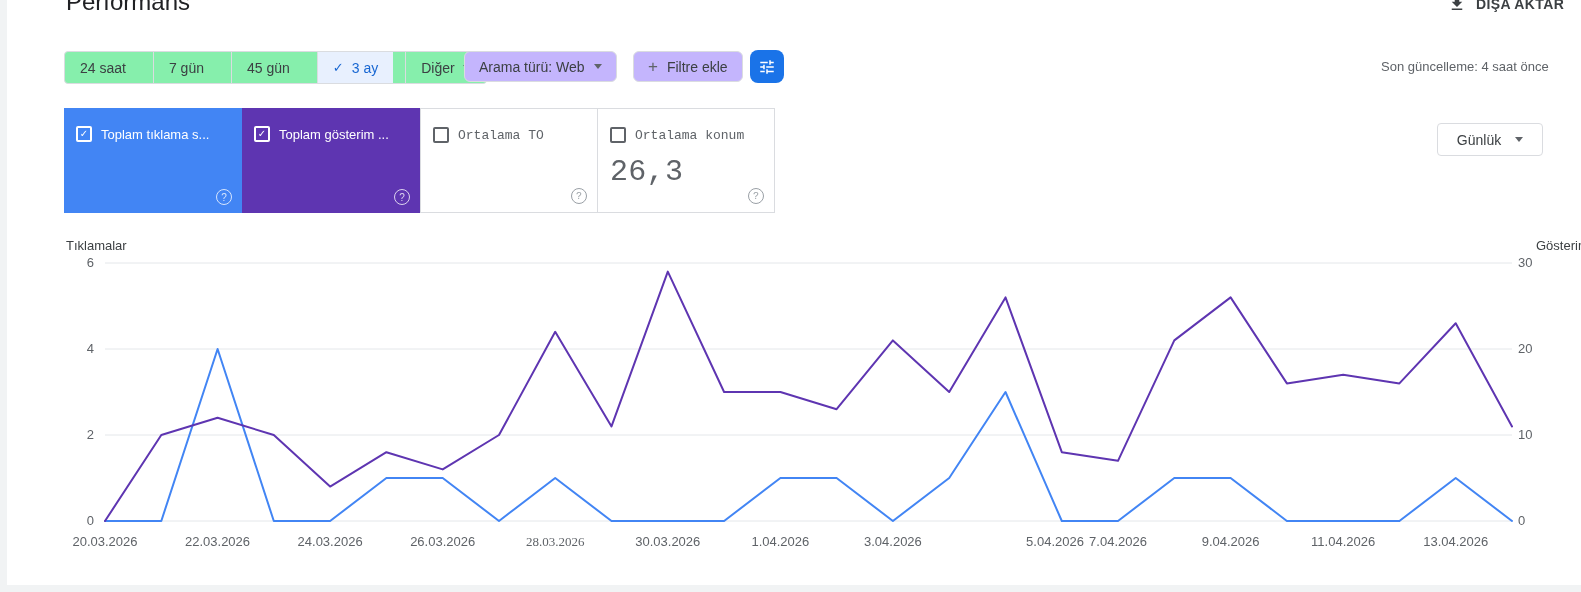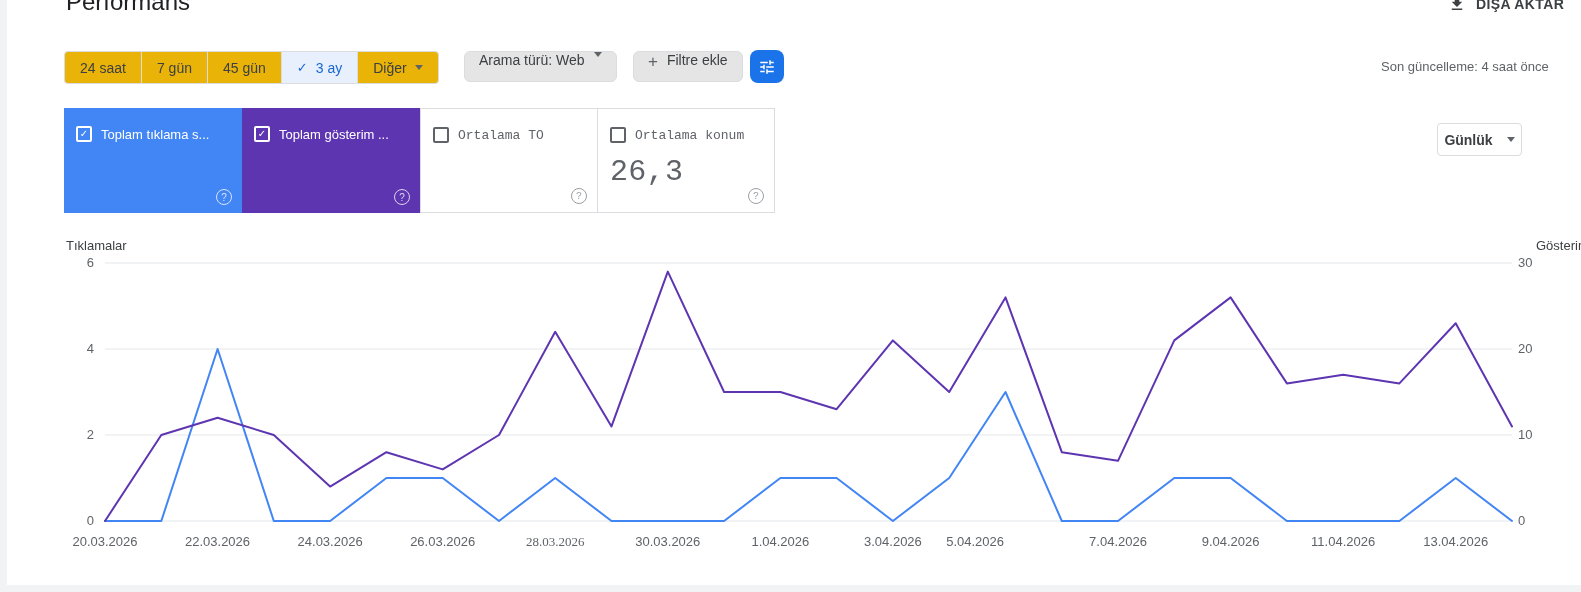--- a/index.html
+++ b/index.html
@@ -7,29 +7,29 @@
   #app{position:relative;width:1581px;height:592px;overflow:hidden;background:#ffffff;}
   .edge-strip-left{position:absolute;left:0;top:0;width:7px;height:592px;background:#f1f3f4;}
   .edge-strip-bottom{position:absolute;left:0;top:585px;width:1581px;height:7px;background:#f1f3f4;}
 
   .page-title{position:absolute;left:66px;top:-13px;font-size:24px;line-height:30px;color:#202124;}
 
   .export-btn{position:absolute;left:1448px;top:-7px;height:22px;display:flex;align-items:center;gap:10px;
     font-size:14px;font-weight:bold;letter-spacing:.4px;color:#3c4043;cursor:pointer;white-space:nowrap;}
 
   .tabs{position:absolute;left:64px;top:51px;height:31px;display:flex;border:1px solid #dadce0;border-radius:4px;
-    background:#eab308;overflow:hidden;}
+    background:#86efac;overflow:hidden;gap:12px;}
   .tab{display:flex;align-items:center;padding:0 15px;font-size:14px;color:#3c4043;cursor:pointer;
     border-left:1px solid #dadce0;white-space:nowrap;gap:8px;}
   .tab:first-child{border-left:none;}
   .tab.selected{background:#e8f0fe;color:#1967d2;}
   .tab-check{font-size:13px;}
 
-  .chip{position:absolute;top:51px;height:31px;display:flex;border:1px solid #dadce0;
-    border-radius:6px;padding:0 14px;font-size:14px;color:#3c4043;gap:9px;box-sizing:border-box;background:#e5e5e5;
+  .chip{position:absolute;top:51px;height:31px;display:flex;align-items:center;border:1px solid #dadce0;
+    border-radius:6px;padding:0 14px;font-size:14px;color:#3c4043;gap:9px;box-sizing:border-box;background:#c4b5fd;
     cursor:pointer;white-space:nowrap;}
   #chip-search-type{left:464px;}
   #chip-add-filter{left:633px;}
   .plus-glyph{font-size:17px;color:#5f6368;}
 
   .caret{width:0;height:0;border-left:4px solid transparent;border-right:4px solid transparent;
     border-top:5px solid #5f6368;display:inline-block;}
 
   .tune-btn{position:absolute;left:750px;top:50px;width:34px;height:33px;background:#1a73e8;border-radius:8px;
     display:flex;align-items:center;justify-content:center;cursor:pointer;}
@@ -45,23 +45,23 @@
   .card-head{display:flex;align-items:center;gap:9px;font-size:13px;margin-top:6px;}
   .cbx{width:12px;height:12px;border:2px solid currentColor;border-radius:2px;font-size:10px;line-height:12px;
     display:flex;align-items:center;justify-content:center;font-weight:bold;flex:none;}
   .card.plain .cbx{border-color:#5f6368;}
   .card-label{white-space:nowrap;overflow:hidden;}
   .card-value{font-size:30px;margin-top:12px;font-weight:400;letter-spacing:.3px;}
   .help{position:absolute;right:10px;bottom:8px;width:14px;height:14px;border:1px solid currentColor;
     border-radius:50%;font-size:10px;display:flex;align-items:center;justify-content:center;opacity:.78;}
   .card.plain .help{color:#9aa0a6;opacity:1;}
 
-  .granularity{position:absolute;left:1437px;top:123px;width:85px;height:33px;border:1px solid #dadce0;
+  .granularity{position:absolute;left:1437px;top:123px;width:106px;height:33px;border:1px solid #dadce0;
     border-radius:4px;display:flex;align-items:center;justify-content:center;gap:14px;font-size:14px;color:#3c4043;
-    box-sizing:border-box;background:#fff;cursor:pointer;font-weight:bold;}
+    box-sizing:border-box;background:#fff;cursor:pointer;}
 
   .axis-title{position:absolute;top:238px;font-size:13px;color:#3c4043;}
   #axis-title-left{left:66px;}
   #axis-title-right{left:1536px;width:80px;}
 
   .tick{position:absolute;font-size:13px;color:#5f6368;width:30px;}
   .tick-left{left:64px;text-align:right;}
   .tick-right{left:1518px;text-align:left;}
   .xlabel{position:absolute;top:534px;width:110px;text-align:center;font-size:13px;color:#5f6368;}
 
@@ -181,21 +181,21 @@
     </div>
   <div id="x-labels">
       <div class="xlabel" style="left: 50px;">20.03.2026</div>
       <div class="xlabel" style="left: 162.56px;">22.03.2026</div>
       <div class="xlabel" style="left: 275.12px;">24.03.2026</div>
       <div class="xlabel" style="left: 387.68px;">26.03.2026</div>
       <div class="xlabel" style="left: 500.24px; font-family: Liberation Serif, serif;">28.03.2026</div>
       <div class="xlabel" style="left: 612.8px;">30.03.2026</div>
       <div class="xlabel" style="left: 725.36px;">1.04.2026</div>
       <div class="xlabel" style="left: 837.92px;">3.04.2026</div>
-      <div class="xlabel" style="left: 894px; text-align: right;">5.04.2026</div>
+      <div class="xlabel" style="left: 1000px;">5.04.2026</div>
       <div class="xlabel" style="left: 1063.04px;">7.04.2026</div>
       <div class="xlabel" style="left: 1175.6px;">9.04.2026</div>
       <div class="xlabel" style="left: 1288.16px;">11.04.2026</div>
       <div class="xlabel" style="left: 1400.72px;">13.04.2026</div>
     </div>
 
   <div class="edge-strip-left"></div>
   <div class="edge-strip-bottom"></div>
 </div>
 

